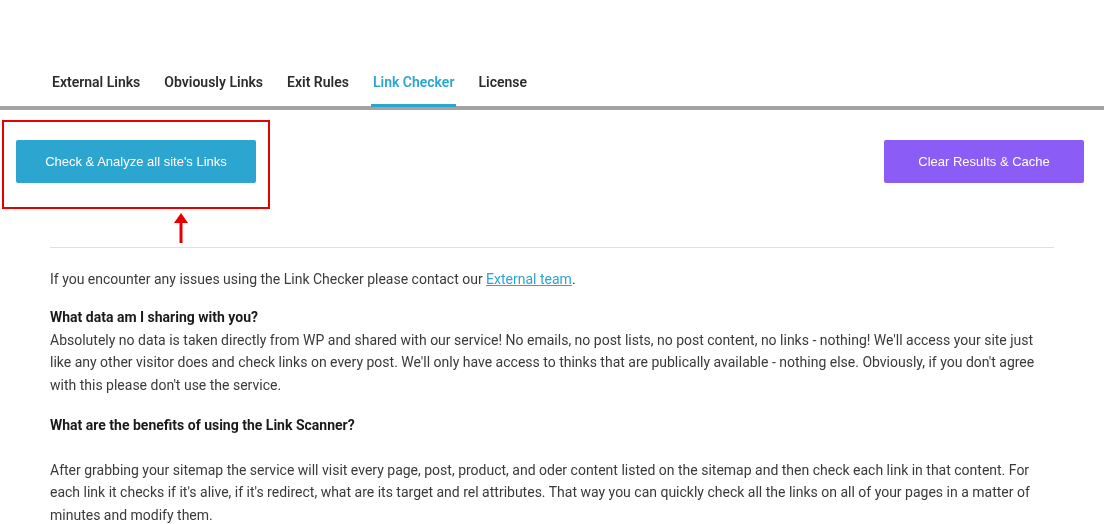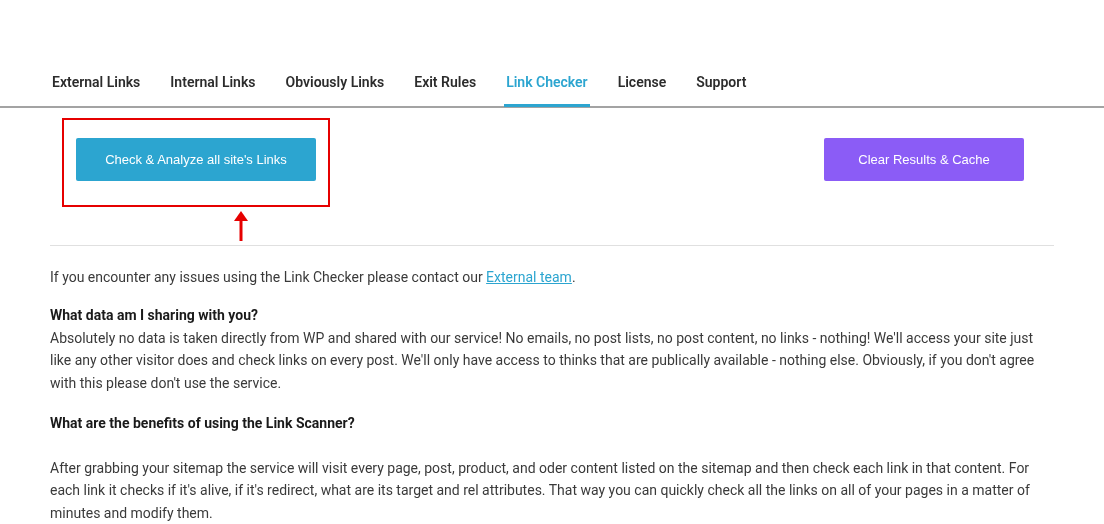--- a/index.html
+++ b/index.html
@@ -8,43 +8,43 @@
       box-sizing: border-box;
     }
     body {
       font-family: -apple-system, BlinkMacSystemFont, "Segoe UI", Roboto, Arial, sans-serif;
       background: #fff;
       color: #1a1a1a;
       padding-top: 60px;
     }
     .tabs {
       display: flex;
-      gap: 26px;
+      gap: 20px;
       padding: 0 50px;
-      border-bottom: 2px solid #a3a3a3;
+      border-bottom: 4px solid #a3a3a3;
       align-items: center;
     }
     .tab {
       padding: 14px 2px;
       font-size: 14px;
       font-weight: 600;
       color: #2c2c2c;
       cursor: pointer;
       border-bottom: 3px solid transparent;
       margin-bottom: -1px;
     }
     .tab.active {
       color: #2ca5d0;
       border-bottom-color: #2ca5d0;
     }
     .action-row {
       display: flex;
       justify-content: space-between;
       align-items: flex-start;
-      padding: 0 80px;
+      padding: 0 20px;
       margin-top: 10px;
       position: relative;
     }
     .highlight-box {
       border: 2px solid #e60000;
       padding: 18px 12px 24px 12px;
       display: inline-block;
       margin-left: -18px;
     }
     .btn {
@@ -101,26 +101,24 @@
     }
     .section {
       margin-bottom: 18px;
     }
   </style>
 </head>
 <body>
 
 <div class="tabs">
   <div class="tab">External Links</div>
-  <div class="tab">Internal Links</div>
   <div class="tab">Obviously Links</div>
   <div class="tab">Exit Rules</div>
   <div class="tab active">Link Checker</div>
   <div class="tab">License</div>
-  <div class="tab">Support</div>
 </div>
 
 <div class="action-row">
   <div>
     <div class="highlight-box">
       <button class="btn btn-primary">Check &amp; Analyze all site's Links</button>
     </div>
     <div class="arrow-up">
       <svg width="18" height="30" viewBox="0 0 18 30">
         <line x1="9" y1="30" x2="9" y2="6" stroke="#e60000" stroke-width="3"></line>

